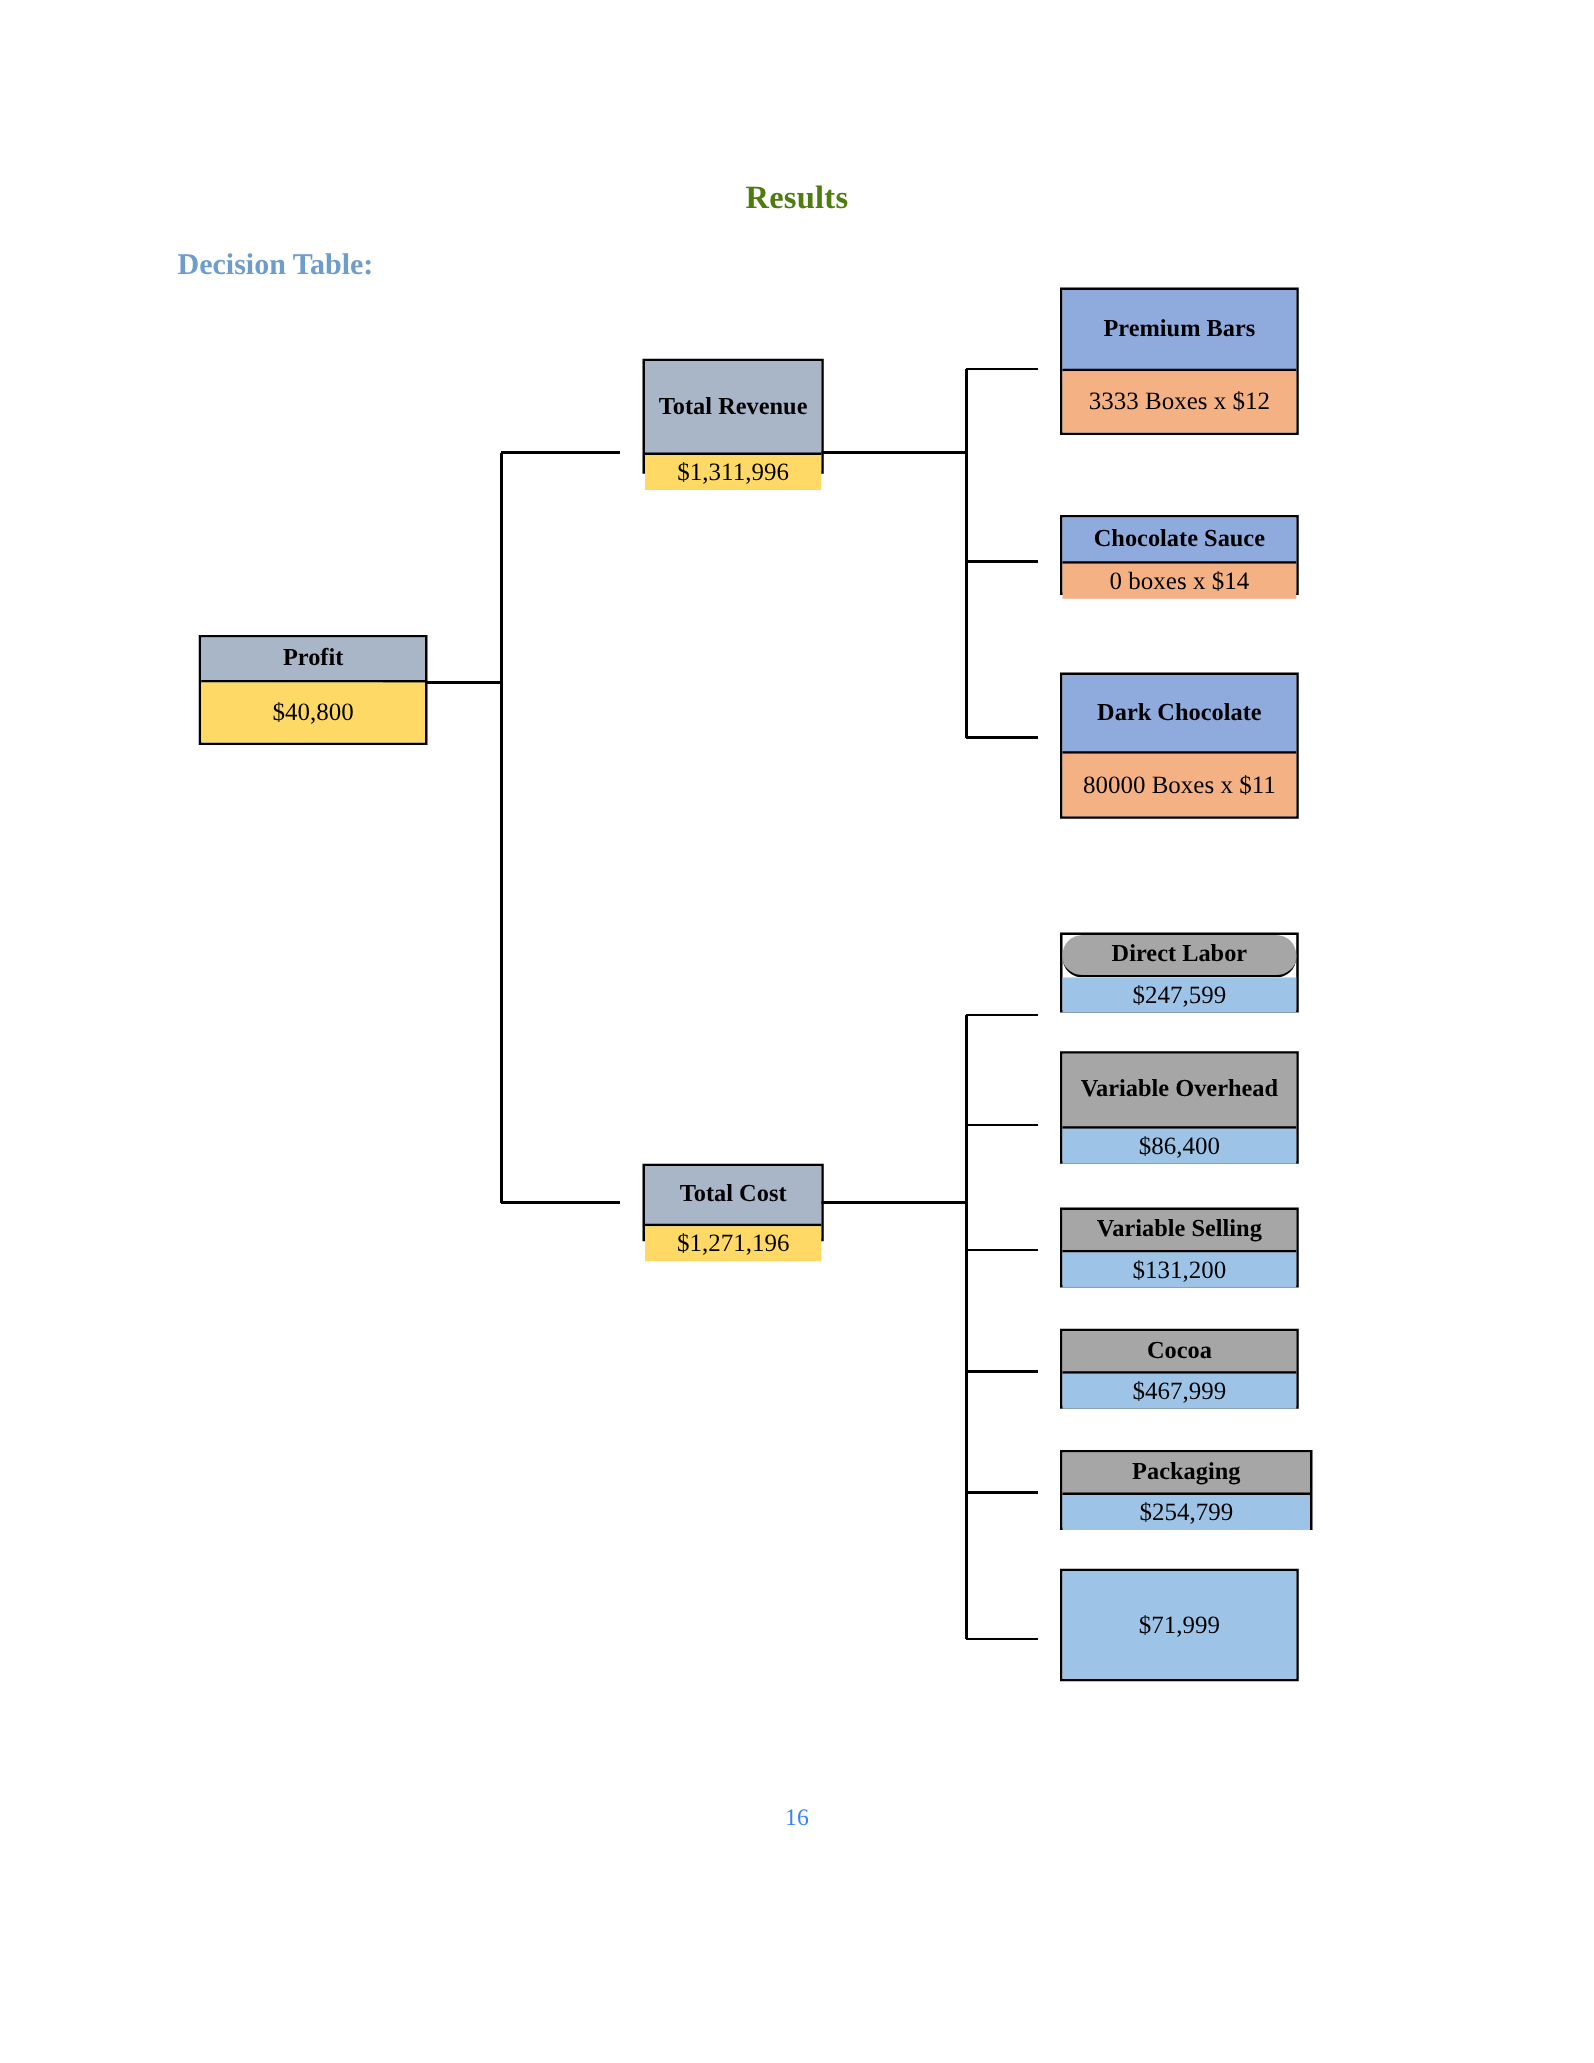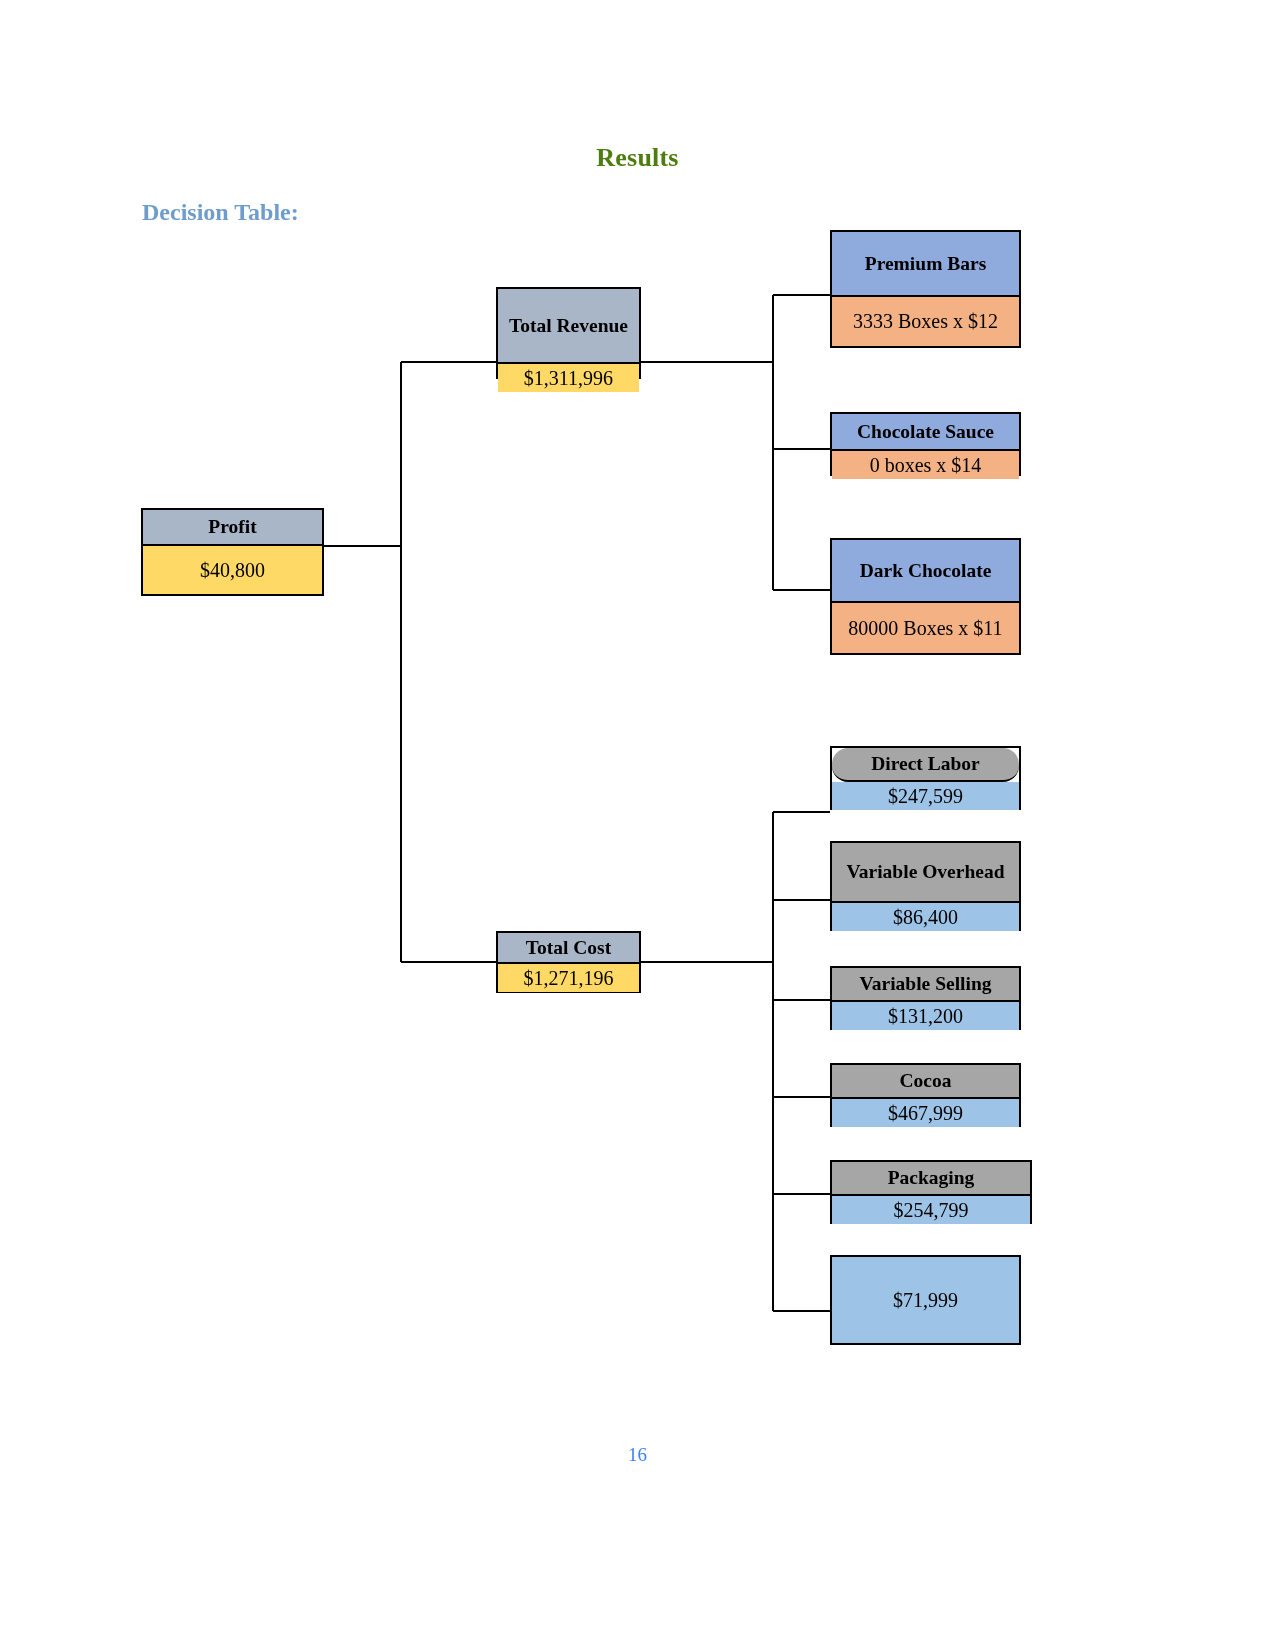--- a/index.html
+++ b/index.html
@@ -54,20 +54,21 @@
     pointer-events: none;
   }
 
   
   .node {
     position: absolute;
     box-sizing: border-box;
     border: 2px solid #000000;
     display: flex;
     flex-direction: column;
+    margin-left: 18px;
   }
   .node .head {
     box-sizing: border-box;
     flex: 0 0 auto;
     display: flex;
     align-items: center;
     justify-content: center;
     text-align: center;
     font-weight: bold;
     font-size: 19.5px;
@@ -147,21 +148,21 @@
     <div class="head" style="height:36px;">Profit</div>
     <div class="val">$40,800</div>
   </div>
 
   <div class="node pal-root" style="left:496px; top:287px; width:145px; height:92px;">
     <div class="head" style="height:75px;">Total Revenue</div>
     <div class="val">$1,311,996</div>
   </div>
 
   <div class="node pal-root" style="left:496px; top:931px; width:145px; height:62px;">
-    <div class="head" style="height:31px;">Total Cost</div>
+    <div class="head" style="height:48px;">Total Cost</div>
     <div class="val">$1,271,196</div>
   </div>
 
   <div class="node pal-rev" style="left:830px; top:230px; width:191px; height:118px;">
     <div class="head" style="height:65px;">Premium Bars</div>
     <div class="val">3333 Boxes x $12</div>
   </div>
 
   <div class="node pal-rev" style="left:830px; top:412px; width:191px; height:64px;">
     <div class="head" style="height:37px;">Chocolate Sauce</div>

